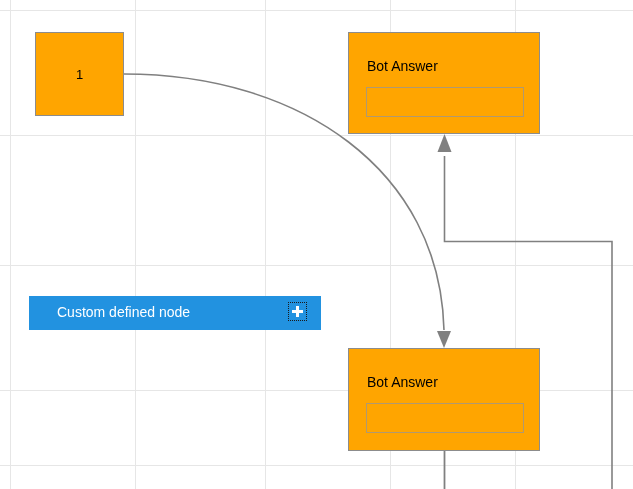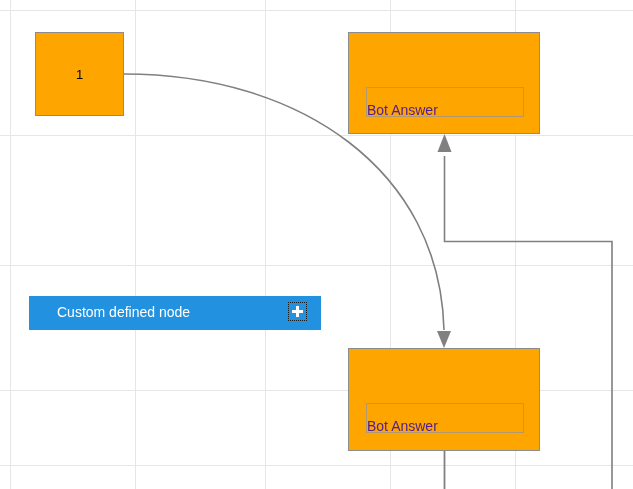--- a/index.html
+++ b/index.html
@@ -79,25 +79,24 @@
   .node-bot-2 {
     left: 348px;
     top: 348px;
     width: 192px;
     height: 103px;
   }
   .node-title {
     position: absolute;
     left: 18px;
     top: 26px;
-    color: #4c1d95;
+    color: #000000;
     font-size: 14px;
     line-height: 1;
     white-space: nowrap;
-    margin-top: 44px;
   }
   .node-slot {
     position: absolute;
     left: 17px;
     top: 54px;
     width: 158px;
     height: 30px;
     box-sizing: border-box;
     border: 1px solid #c4a05e;
     border-color: rgba(150,150,150,0.75);

